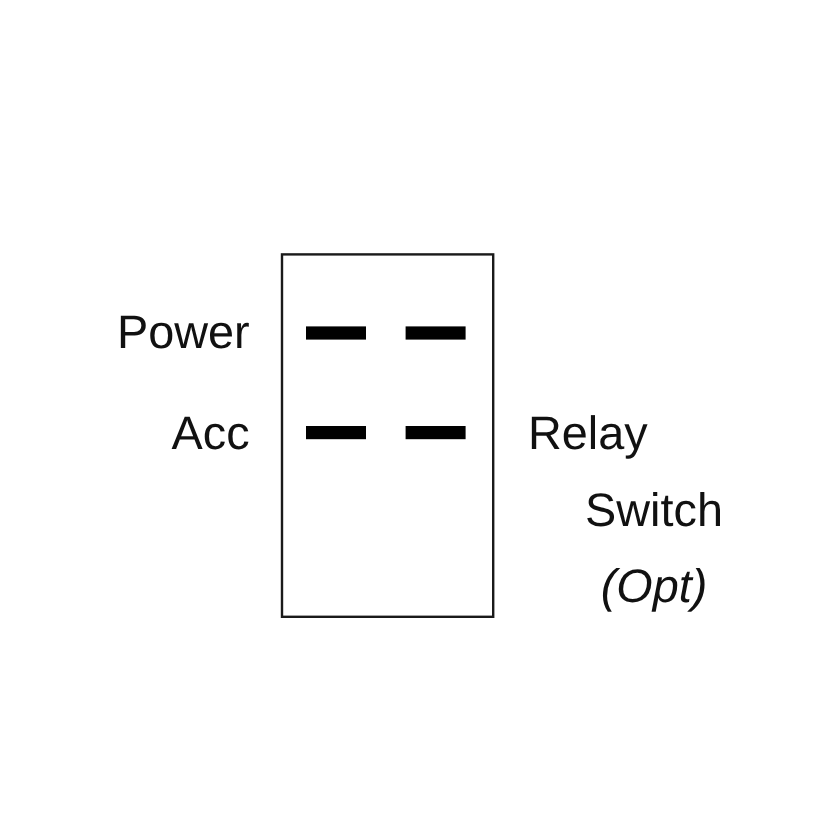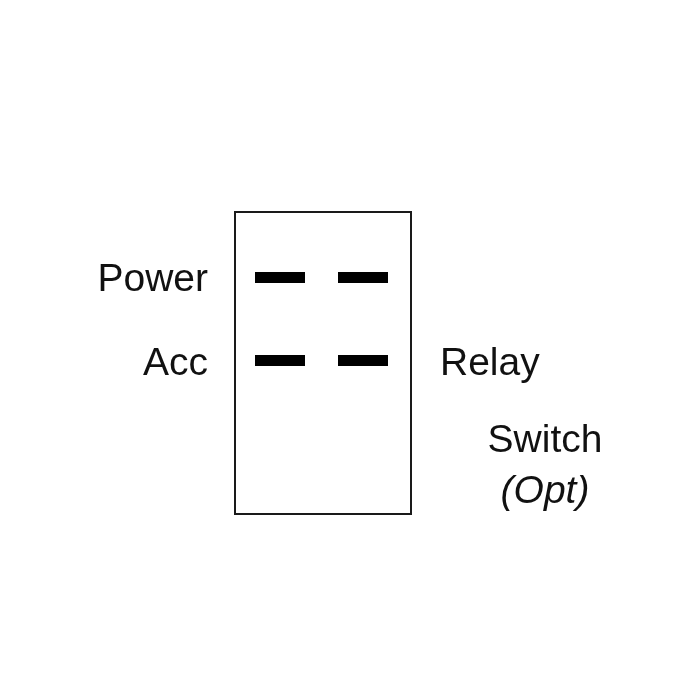--- a/index.html
+++ b/index.html
@@ -61,21 +61,21 @@
   .label-right.centered {
     text-align: center;
     left: 436px;
     width: 218px;
   }
 
   .lbl-power  { top: 256px; }
   .lbl-acc    { top: 340px; text-align: right; }
   .lbl-ground { top: 256px; }
   .lbl-relay  { top: 340px; }
-  .lbl-switch { top: 404px; margin-top: 13px; }
+  .lbl-switch { top: 404px; }
   .lbl-opt    { top: 468px; font-style: italic; }
 </style>
 </head>
 <body>
 
 <div id="stage">
 
   <div class="switch-body"></div>
 
   <div class="terminal t-power"></div>

